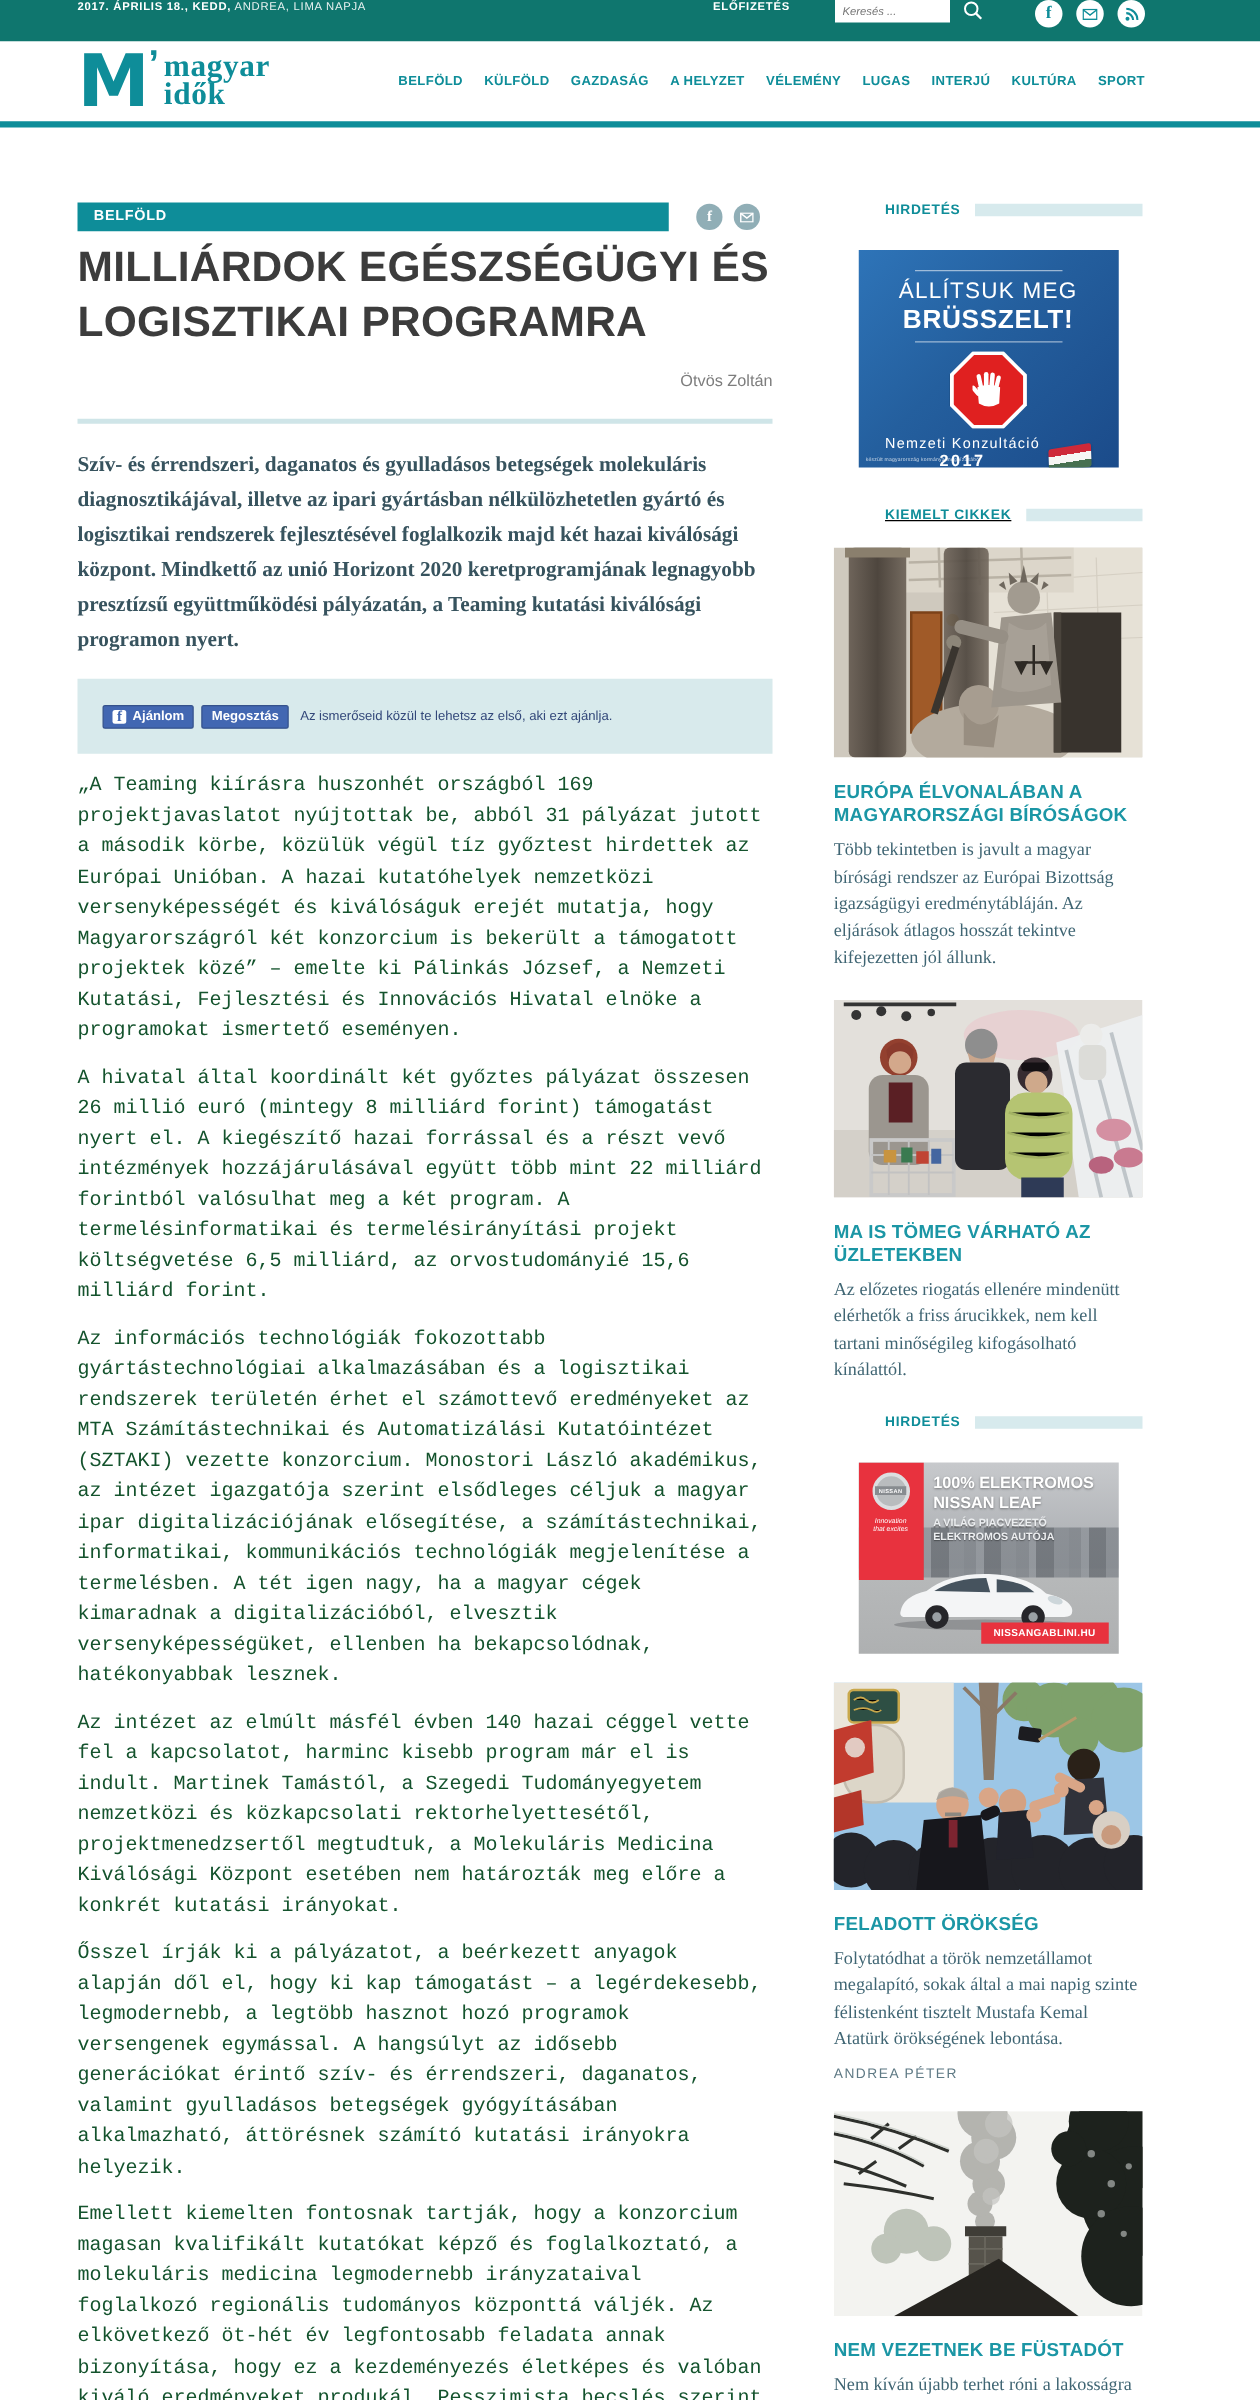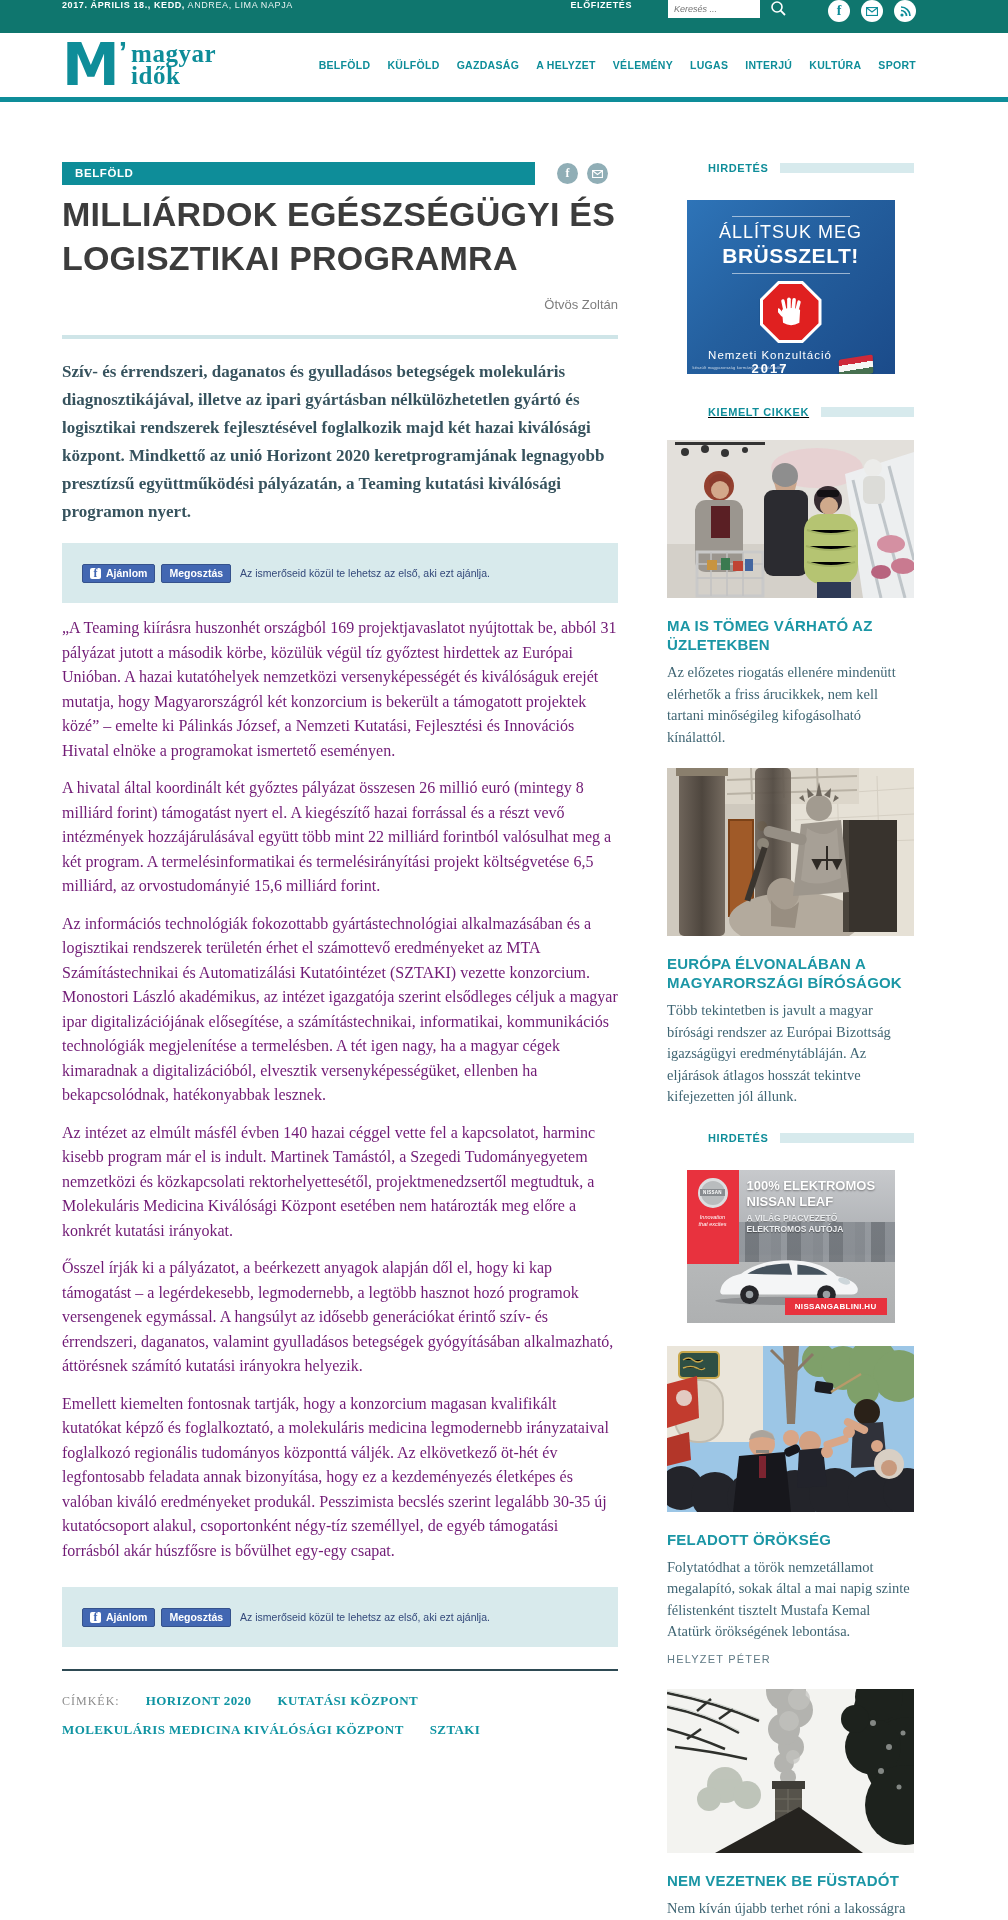--- a/index.html
+++ b/index.html
@@ -42,21 +42,21 @@
   .art-date { margin-top:31px; color:#8C8C8C; font-size:12.5px; letter-spacing:.4px; }
   .art-title { margin-top:7px; color:#3C3C3C; font-size:34px; line-height:44px; font-weight:bold; letter-spacing:.2px; }
   .art-author { margin-top:17px; text-align:right; color:#7D7D7D; font-size:13px; }
   .lead-divider { margin-top:23px; height:4px; background:#CFE5E8; }
   .art-lead { margin-top:19px; font-family:"Liberation Serif",serif; font-weight:bold; font-size:17px; line-height:28px; color:#37535E; }
   .sharebar { margin-top:17px; background:#D8EAEC; height:60px; display:flex; align-items:center; padding-left:20px; }
   .fb-btn { background:#4267B2; border:1px solid #35528c; color:#fff; font-size:10.5px; font-weight:bold; height:19px; display:flex; align-items:center; padding:0 7px; border-radius:2px; cursor:pointer; }
   .fb-btn .fb-f { font-family:"Liberation Serif",serif; font-size:12px; margin-right:5px; background:#fff; color:#4267B2; width:11px; height:11px; border-radius:2px; display:flex; align-items:center; justify-content:center; font-weight:bold; }
   .fb-btn + .fb-btn { margin-left:6px; }
   .fb-hint { margin-left:9px; color:#33487A; font-size:10.5px; }
-  .art-body p { margin-top:13px; font-family:Liberation Serif, serif; font-size:16px; line-height:24.5px; color:#701a75; }
+  .art-body p { margin-top:13px; font-family:Liberation Mono, monospace; font-size:16px; line-height:24.5px; color:#14532d; }
   .art-body { margin-top:9px; }
   .tags-divider { margin-top:22px; border-top:2px solid #2E4A54; }
   .tags { margin-top:22px; display:flex; flex-wrap:wrap; align-items:baseline; column-gap:26px; row-gap:13px; width:556px;font-family:Liberation Serif, serif; }
   .tags-label { color:#8C8C8C; font-size:12px; letter-spacing:1px; }
   .tag { color:#0F94A2; font-size:13px; font-weight:bold; letter-spacing:.4px; cursor:pointer; white-space:nowrap; }
 
   
   .side-head { display:flex; align-items:center;padding-left:41px; }
   .side-head-label { color:#0F8D99; font-size:11px; font-weight:bold; letter-spacing:.6px; }
   .side-head-bar { flex:1; height:10px; background:#D7EAED; margin-left:12px; }
@@ -250,82 +250,20 @@
             <div class="ad1-year">2017</div>
           </div>
           <div class="hu-flag"></div>
         </div>
         <div class="ad1-fine">készült magyarország kormánya megbízásából</div>
       </div>
 
       <div class="side-head mt27">
         <span class="side-head-label">KIEMELT CIKKEK</span>
         <span class="side-head-bar"></span>
-      </div>
-
-      <div style="margin-top:22px;">
-        <svg class="side-img" viewBox="0 0 247 158" width="247" height="158">
-          <rect width="247" height="158" fill="#e3e0db"></rect>
-          <rect y="104" width="247" height="54" fill="#d4d0c9"></rect>
-          <ellipse cx="150" cy="28" rx="46" ry="20" fill="#e9c9ce" opacity=".65"></ellipse>
-          <g fill="#343434">
-              <circle cx="18" cy="12" r="4"></circle>
-              <circle cx="38" cy="9" r="4"></circle>
-              <circle cx="58" cy="13" r="4"></circle>
-              <circle cx="78" cy="10" r="3"></circle>
-              <rect x="8" y="2" width="90" height="3"></rect>
-            </g>
-          <g>
-              <polygon points="178,34 247,12 247,158 196,158" fill="#eef0f2" opacity=".92"></polygon>
-             <g stroke="#bfc5c9" stroke-width="3">
-                <line x1="186" y1="40" x2="214" y2="158"></line>
-                <line x1="204" y1="32" x2="238" y2="158"></line>
-                <line x1="222" y1="26" x2="247" y2="120"></line>
-              </g>
-             <ellipse cx="224" cy="104" rx="14" ry="9" fill="#d490a2"></ellipse>
-              <ellipse cx="236" cy="126" rx="12" ry="8" fill="#c97a90"></ellipse>
-              <ellipse cx="214" cy="132" rx="10" ry="7" fill="#b8637e"></ellipse>
-            </g>
-          <circle cx="206" cy="28" r="9" fill="#ececea"></circle>
-            <rect x="196" y="36" width="22" height="28" rx="6" fill="#dcdcd8"></rect>
-          <circle cx="52" cy="46" r="15" fill="#93402f"></circle>
-          <path d="M42 40 Q52 28 64 40 L62 52 Q52 58 44 52 Z" fill="#8a3a2c"></path>
-          <circle cx="53" cy="50" r="9" fill="#d3a88b"></circle>
-          <rect x="28" y="60" width="48" height="72" rx="11" fill="#9b968f"></rect>
-          <rect x="44" y="66" width="19" height="32" fill="#5a1f24"></rect>
-          <rect x="30" y="112" width="66" height="44" fill="none" stroke="#c9c9c9" stroke-width="3"></rect>
-          <g stroke="#c2c2c2" stroke-width="1.5">
-              <line x1="30" y1="124" x2="96" y2="124"></line>
-              <line x1="30" y1="138" x2="96" y2="138"></line>
-              <line x1="44" y1="112" x2="44" y2="156"></line>
-              <line x1="60" y1="112" x2="60" y2="156"></line>
-              <line x1="76" y1="112" x2="76" y2="156"></line>
-            </g>
-          <g>
-              <rect x="40" y="120" width="10" height="10" fill="#c89440"></rect>
-              <rect x="54" y="118" width="9" height="12" fill="#3a7a50"></rect>
-              <rect x="66" y="121" width="10" height="10" fill="#c04434"></rect>
-              <rect x="78" y="119" width="8" height="12" fill="#4466a0"></rect>
-            </g>
-          <circle cx="118" cy="36" r="13" fill="#8e8e8e"></circle>
-          <path d="M107 42 Q118 52 130 42 L128 50 L109 50 Z" fill="#caa68c"></path>
-          <rect x="97" y="50" width="44" height="86" rx="9" fill="#2b2b30"></rect>
-          <circle cx="161" cy="60" r="14" fill="#372c31"></circle>
-          <rect x="150" y="50" width="22" height="7" rx="3" fill="#141114"></rect>
-          <circle cx="162" cy="66" r="9" fill="#cfa98b"></circle>
-          <rect x="137" y="74" width="54" height="70" rx="17" fill="#b5c472"></rect>
-          <g stroke="#a3b264" stroke-width="2">
-              <path d="M140 90 Q164 98 188 90"></path>
-              <path d="M139 106 Q164 114 189 106"></path>
-              <path d="M140 122 Q164 130 188 122"></path>
-            </g>
-          <rect x="150" y="142" width="34" height="16" fill="#2e3a56"></rect>
-        </svg>
-        <div class="side-title">MA IS TÖMEG VÁRHATÓ AZ ÜZLETEKBEN</div>
-        <div class="side-excerpt">Az előzetes riogatás ellenére mindenütt elérhetők a friss árucikkek, nem kell tartani minőségileg kifogásolható kínálattól.</div>
       </div>
 
       <div style="margin-top:20px;">
         <svg class="side-img" viewBox="0 0 247 168" width="247" height="168">
           <rect width="247" height="168" fill="#cfc9be"></rect>
           <rect x="120" width="127" height="168" fill="#e6e1d6"></rect>
           <g stroke="#d5cfc3" stroke-width="1">
               <line x1="128" y1="28" x2="247" y2="20"></line>
               <line x1="128" y1="52" x2="247" y2="46"></line>
               <line x1="128" y1="76" x2="247" y2="72"></line>
@@ -375,20 +313,82 @@
               <line x1="160" y1="78" x2="160" y2="102"></line>
               <line x1="150" y1="92" x2="170" y2="92"></line>
               <path d="M146 92 l8 0 l-4 8 z"></path>
               <path d="M166 92 l8 0 l-4 8 z"></path>
             </g>
         </svg>
         <div class="side-title">EURÓPA ÉLVONALÁBAN A MAGYARORSZÁGI BÍRÓSÁGOK</div>
         <div class="side-excerpt">Több tekintetben is javult a magyar bírósági rendszer az Európai Bizottság igazságügyi eredménytábláján. Az eljárások átlagos hosszát tekintve kifejezetten jól állunk.</div>
       </div>
 
+      <div style="margin-top:22px;">
+        <svg class="side-img" viewBox="0 0 247 158" width="247" height="158">
+          <rect width="247" height="158" fill="#e3e0db"></rect>
+          <rect y="104" width="247" height="54" fill="#d4d0c9"></rect>
+          <ellipse cx="150" cy="28" rx="46" ry="20" fill="#e9c9ce" opacity=".65"></ellipse>
+          <g fill="#343434">
+              <circle cx="18" cy="12" r="4"></circle>
+              <circle cx="38" cy="9" r="4"></circle>
+              <circle cx="58" cy="13" r="4"></circle>
+              <circle cx="78" cy="10" r="3"></circle>
+              <rect x="8" y="2" width="90" height="3"></rect>
+            </g>
+          <g>
+              <polygon points="178,34 247,12 247,158 196,158" fill="#eef0f2" opacity=".92"></polygon>
+             <g stroke="#bfc5c9" stroke-width="3">
+                <line x1="186" y1="40" x2="214" y2="158"></line>
+                <line x1="204" y1="32" x2="238" y2="158"></line>
+                <line x1="222" y1="26" x2="247" y2="120"></line>
+              </g>
+             <ellipse cx="224" cy="104" rx="14" ry="9" fill="#d490a2"></ellipse>
+              <ellipse cx="236" cy="126" rx="12" ry="8" fill="#c97a90"></ellipse>
+              <ellipse cx="214" cy="132" rx="10" ry="7" fill="#b8637e"></ellipse>
+            </g>
+          <circle cx="206" cy="28" r="9" fill="#ececea"></circle>
+            <rect x="196" y="36" width="22" height="28" rx="6" fill="#dcdcd8"></rect>
+          <circle cx="52" cy="46" r="15" fill="#93402f"></circle>
+          <path d="M42 40 Q52 28 64 40 L62 52 Q52 58 44 52 Z" fill="#8a3a2c"></path>
+          <circle cx="53" cy="50" r="9" fill="#d3a88b"></circle>
+          <rect x="28" y="60" width="48" height="72" rx="11" fill="#9b968f"></rect>
+          <rect x="44" y="66" width="19" height="32" fill="#5a1f24"></rect>
+          <rect x="30" y="112" width="66" height="44" fill="none" stroke="#c9c9c9" stroke-width="3"></rect>
+          <g stroke="#c2c2c2" stroke-width="1.5">
+              <line x1="30" y1="124" x2="96" y2="124"></line>
+              <line x1="30" y1="138" x2="96" y2="138"></line>
+              <line x1="44" y1="112" x2="44" y2="156"></line>
+              <line x1="60" y1="112" x2="60" y2="156"></line>
+              <line x1="76" y1="112" x2="76" y2="156"></line>
+            </g>
+          <g>
+              <rect x="40" y="120" width="10" height="10" fill="#c89440"></rect>
+              <rect x="54" y="118" width="9" height="12" fill="#3a7a50"></rect>
+              <rect x="66" y="121" width="10" height="10" fill="#c04434"></rect>
+              <rect x="78" y="119" width="8" height="12" fill="#4466a0"></rect>
+            </g>
+          <circle cx="118" cy="36" r="13" fill="#8e8e8e"></circle>
+          <path d="M107 42 Q118 52 130 42 L128 50 L109 50 Z" fill="#caa68c"></path>
+          <rect x="97" y="50" width="44" height="86" rx="9" fill="#2b2b30"></rect>
+          <circle cx="161" cy="60" r="14" fill="#372c31"></circle>
+          <rect x="150" y="50" width="22" height="7" rx="3" fill="#141114"></rect>
+          <circle cx="162" cy="66" r="9" fill="#cfa98b"></circle>
+          <rect x="137" y="74" width="54" height="70" rx="17" fill="#b5c472"></rect>
+          <g stroke="#a3b264" stroke-width="2">
+              <path d="M140 90 Q164 98 188 90"></path>
+              <path d="M139 106 Q164 114 189 106"></path>
+              <path d="M140 122 Q164 130 188 122"></path>
+            </g>
+          <rect x="150" y="142" width="34" height="16" fill="#2e3a56"></rect>
+        </svg>
+        <div class="side-title">MA IS TÖMEG VÁRHATÓ AZ ÜZLETEKBEN</div>
+        <div class="side-excerpt">Az előzetes riogatás ellenére mindenütt elérhetők a friss árucikkek, nem kell tartani minőségileg kifogásolható kínálattól.</div>
+      </div>
+
       <div class="side-head mt24">
         <span class="side-head-label">HIRDETÉS</span>
         <span class="side-head-bar"></span>
       </div>
 
       <div class="ad2">
         <div class="ad2-sky"></div>
         <div class="ad2-texts">
           <div class="ad2-h1"><span>100% ELEKTROMOS</span><br><span>NISSAN LEAF</span></div>
           <div class="ad2-h2"><span>A VILÁG PIACVEZETŐ</span><br><span>ELEKTROMOS AUTÓJA</span></div>
@@ -468,21 +468,21 @@
               <rect x="176" y="76" width="26" height="8" rx="4" transform="rotate(26 189 80)"></rect>
               <circle cx="182" cy="86" r="6"></circle>
               <circle cx="160" cy="106" r="6"></circle>
               <circle cx="210" cy="100" r="6"></circle>
             </g>
           <circle cx="222" cy="118" r="15" fill="#d8cfc4"></circle>
             <circle cx="222" cy="122" r="8" fill="#c89a7e"></circle>
         </svg>
         <div class="side-title">FELADOTT ÖRÖKSÉG</div>
         <div class="side-excerpt">Folytatódhat a török nemzetállamot megalapító, sokak által a mai napig szinte félistenként tisztelt Mustafa Kemal Atatürk örökségének lebontása.</div>
-        <div class="side-author">HELYZET PÉTER</div>
+        <div class="side-author">ANDREA PÉTER</div>
       </div>
 
       <div style="margin-top:24px;">
         <svg class="side-img" viewBox="0 0 247 164" width="247" height="164">
           <rect width="247" height="164" fill="#f3f3f0"></rect>
           <g fill="#1d221d">
               <circle cx="225" cy="28" r="40"></circle>
               <circle cx="242" cy="72" r="44"></circle>
               <circle cx="206" cy="58" r="28"></circle>
               <circle cx="238" cy="116" r="40"></circle>

